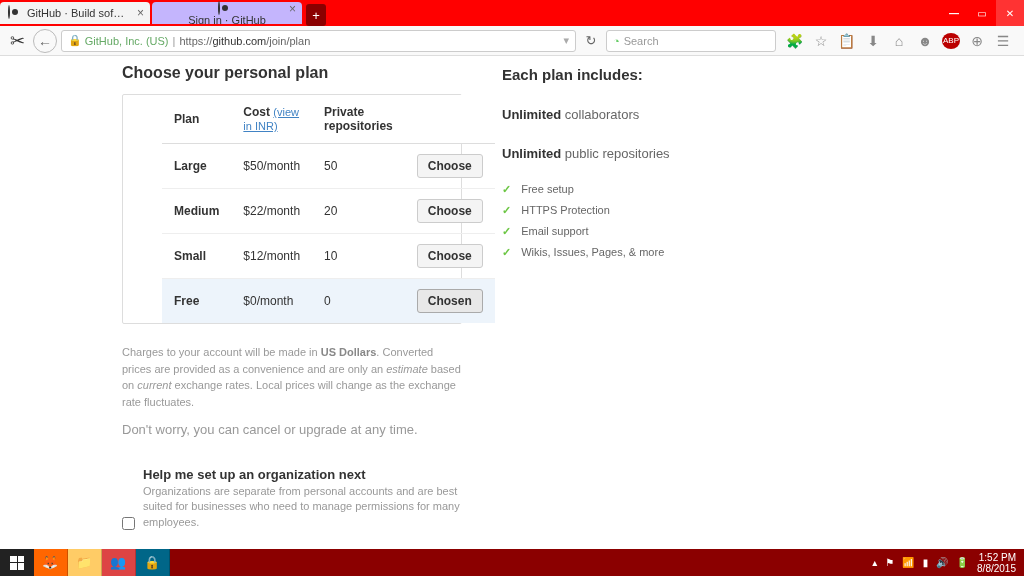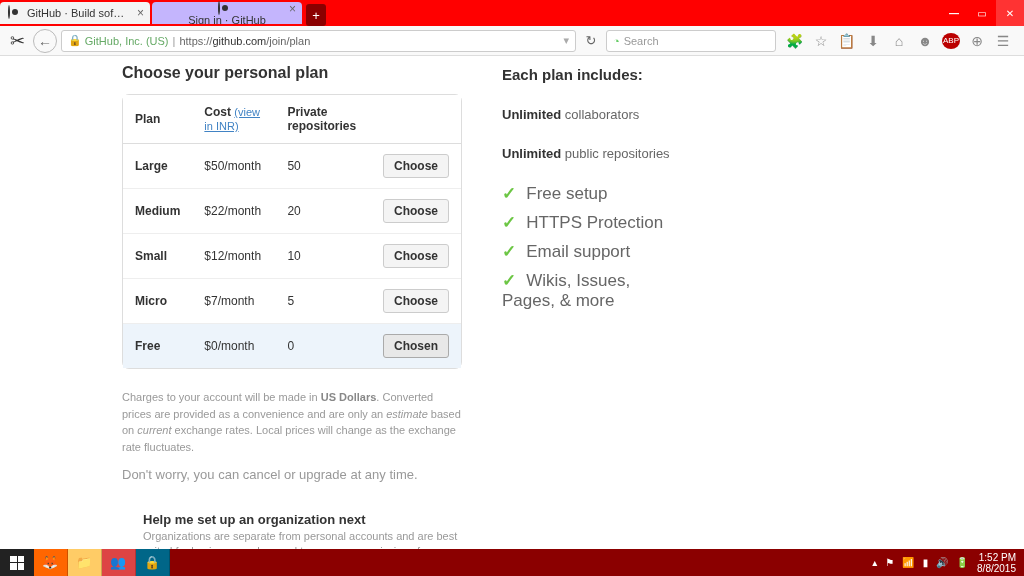--- a/index.html
+++ b/index.html
@@ -40,21 +40,21 @@
 
 .viewport { height: 493px; overflow-y: auto; background: #fff; position: relative; }
 .viewport::-webkit-scrollbar { width:14px; }
 .viewport::-webkit-scrollbar-track{background:#f1f1f1;}
 .viewport::-webkit-scrollbar-thumb{background:#c1c1c1;}
 .container { width: 780px; margin: 0 auto; padding-top: 8px; display: flex; gap: 40px; }
 .leftcol { flex: 0 0 340px; }
 .rightcol { flex: 0 0 180px; padding-top:2px;}
 
 h2.heading { font-size: 16px; font-weight: bold; color: #333; margin-bottom: 12px; }
-.plantable { border: 1px solid #ddd; border-radius: 7px; width: 340px; }
+.plantable { border: 1px solid #ddd; border-radius: 2px; width: 340px; padding-left: 39px; }
 .plantable table { width: 100%; border-collapse: collapse; font-size: 12px; }
 .plantable th { text-align: left; font-weight: bold; padding: 10px 12px; border-bottom: 1px solid #ddd; background:#fff; color:#333; font-size:12px;}
 .plantable td { padding: 10px 12px; border-bottom: 1px solid #eee; color:#333;}
 .plantable tr:last-child td { border-bottom: none; }
 .plantable tr.selected td { background: #edf4fb; }
 .plantable .planname { font-weight: bold; }
 .btn-choose { border: 1px solid #ccc; background: #f4f4f4; border-radius: 3px; padding: 4px 10px; font-size: 12px; font-weight:bold; color:#333; cursor:pointer;}
 .btn-choose.chosen { background: #e8e8e8; border-color:#aaa;}
 .viewinr { color: #4183c4; font-size: 11px; font-weight: normal;}
 
@@ -65,21 +65,21 @@
 
 .checkrow { margin-top: 30px; display: flex; align-items: flex-end; gap: 8px; }
 .checkrow input { margin-top: 2px; }
 .checkrow .cklabel { font-size: 13px; font-weight: bold; color: #333; }
 .checkrow .ckdesc { font-size: 11px; color: #999; margin-top: 2px; line-height:1.4;}
 
 .sidebox .sbtitle { font-size: 15px; font-weight: bold; color: #333; margin-bottom: 15px; }
 .sidebox .sbline { font-size: 13px; color: #666; margin-bottom: 8px; margin-top: 24px; }
 .sidebox .sbline b { color: #333; }
 .sidebox ul { list-style: none; margin-top: 18px; }
-.sidebox ul li { font-size: 17px; color: #666; padding: 4px 0; }
+.sidebox ul li { font-size: 11px; color: #666; padding: 4px 0; }
 .sidebox ul li::before { content: "✓"; color: #6cc644; font-weight: bold; margin-right: 10px; }
 
 
 .taskbar { position: absolute; bottom: 0; left: 0; right: 0; height: 27px; background: #8b0000; display: flex; align-items: center; }
 .taskbar .start { width: 34px; height: 27px; background: #222; display: flex; align-items: center; justify-content: center; }
 .taskbar .start .wingrid{width:14px;height:14px;display:grid;grid-template:1fr 1fr/1fr 1fr;gap:1px;}
 .taskbar .start .wingrid div{background:#fff;}
 .taskbar .tbitem { width: 34px; height: 27px; display: flex; align-items: center; justify-content: center; border-right:1px solid rgba(0,0,0,0.2);}
 .taskbar .tray { margin-left: auto; display: flex; align-items: center; gap: 8px; padding-right: 8px; color: #fff; font-size: 10px; }
 .taskbar .tray .clock{text-align:right; line-height:1.1;}
@@ -171,26 +171,20 @@
                 <td>$22/month</td>
                 <td>20</td>
                 <td style="text-align:right;"><button class="btn-choose">Choose</button></td>
               </tr>
               <tr>
                 <td class="planname">Small</td>
                 <td>$12/month</td>
                 <td>10</td>
                 <td style="text-align:right;"><button class="btn-choose">Choose</button></td>
               </tr>
-              <tr>
-                <td class="planname">Micro</td>
-                <td>$7/month</td>
-                <td>5</td>
-                <td style="text-align:right;"><button class="btn-choose">Choose</button></td>
-              </tr>
               <tr class="selected">
                 <td class="planname">Free</td>
                 <td>$0/month</td>
                 <td>0</td>
                 <td style="text-align:right;"><button class="btn-choose chosen">Chosen</button></td>
               </tr>
             </tbody>
         </table>
       </div>
 

